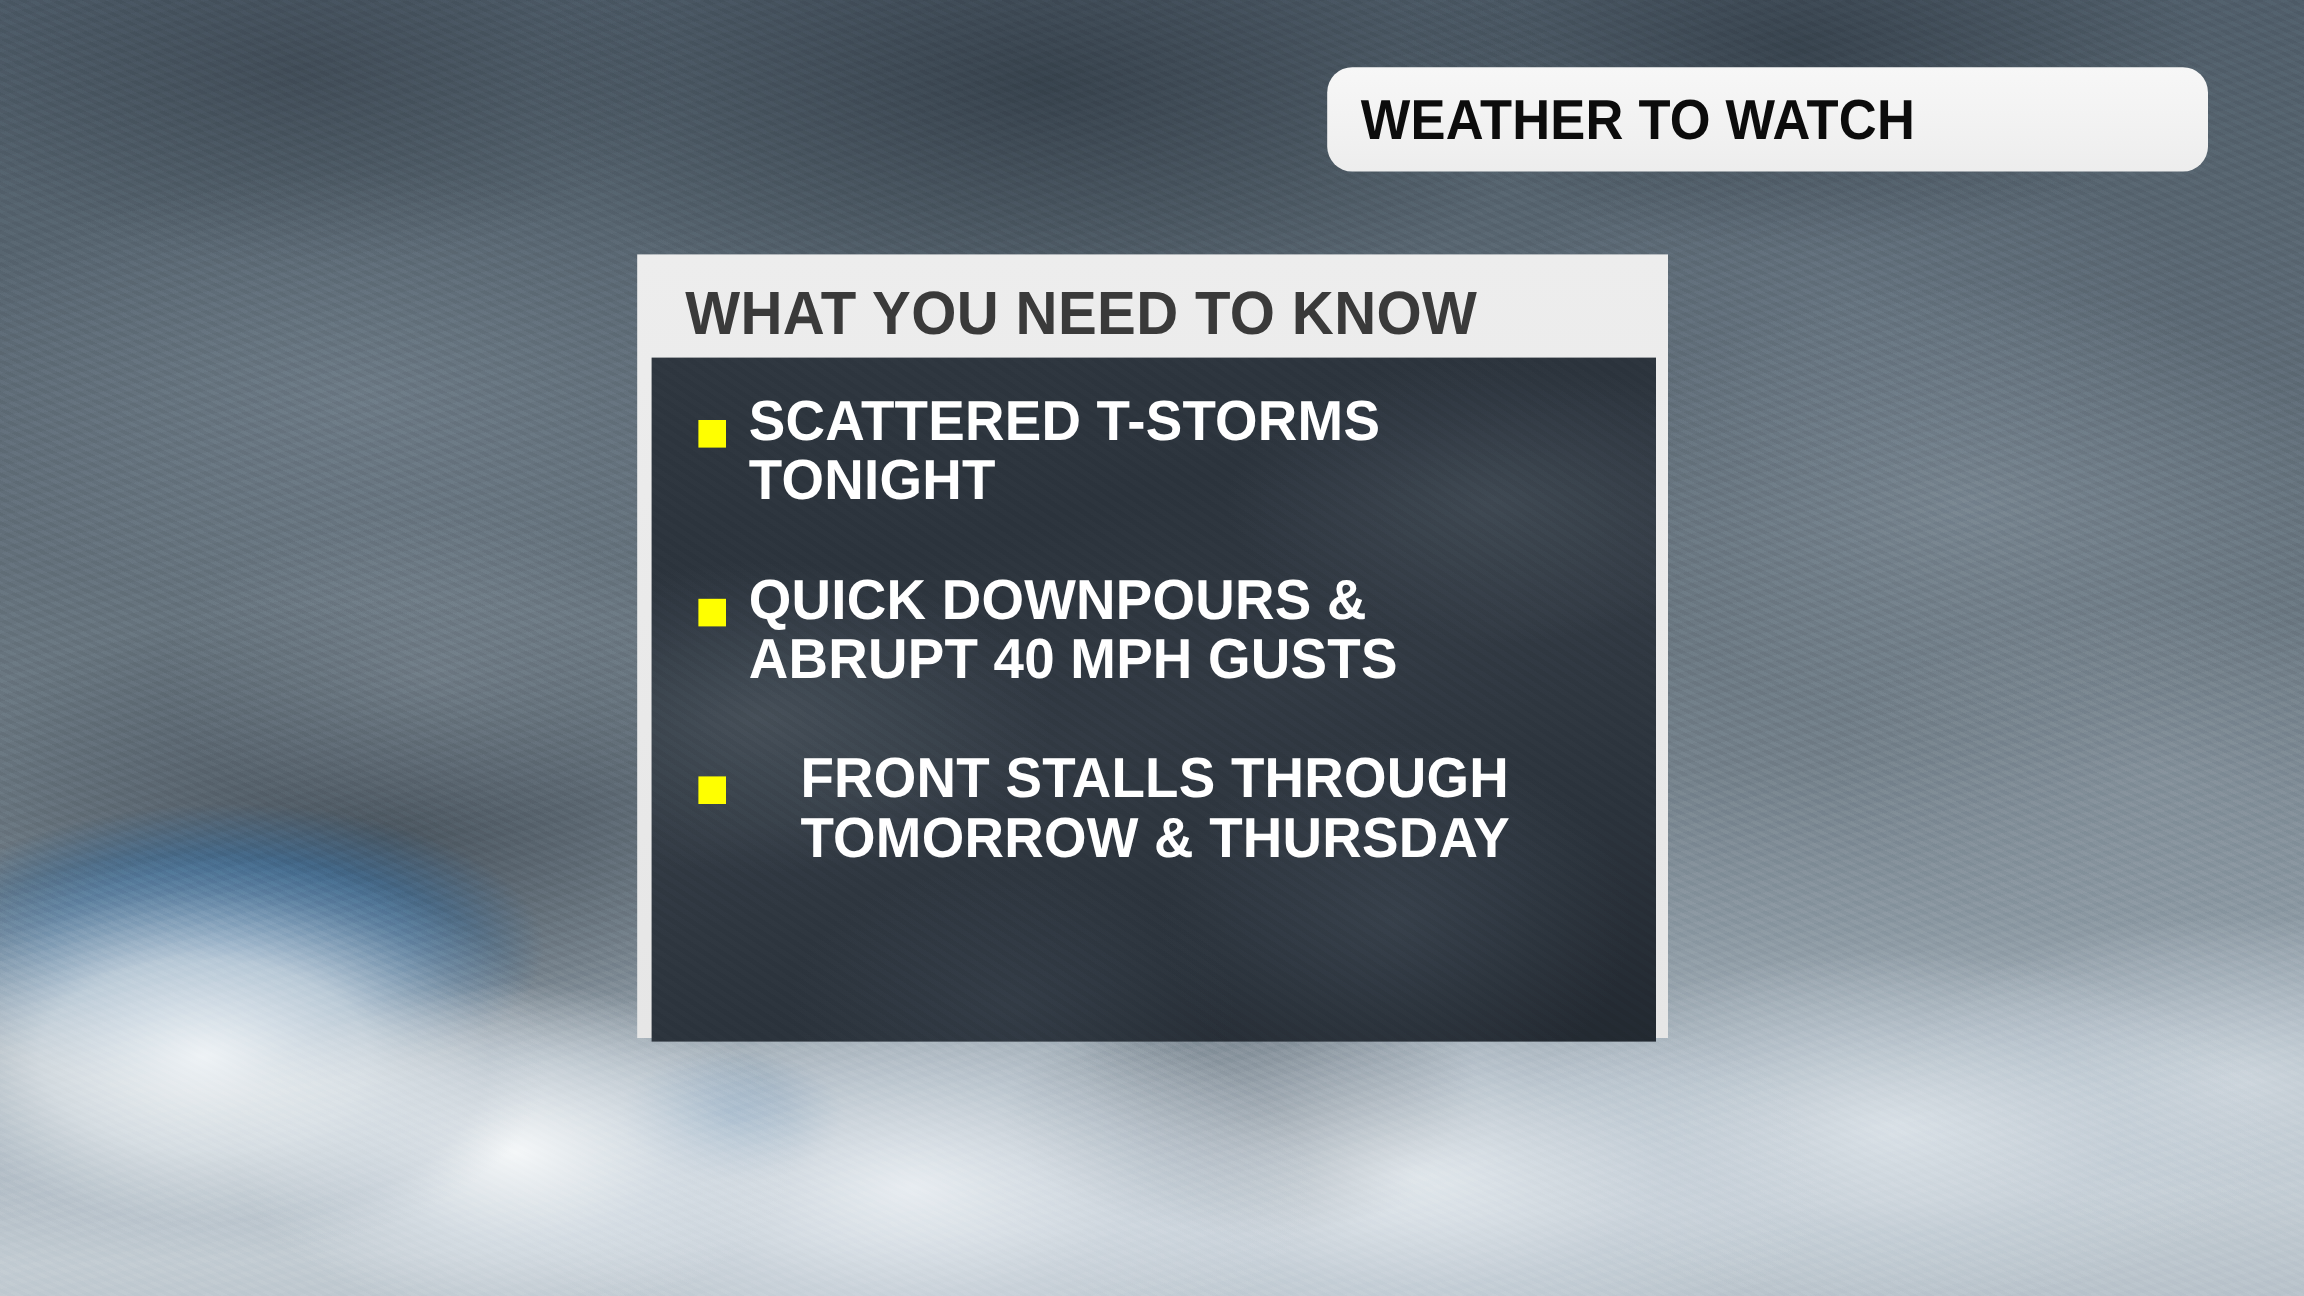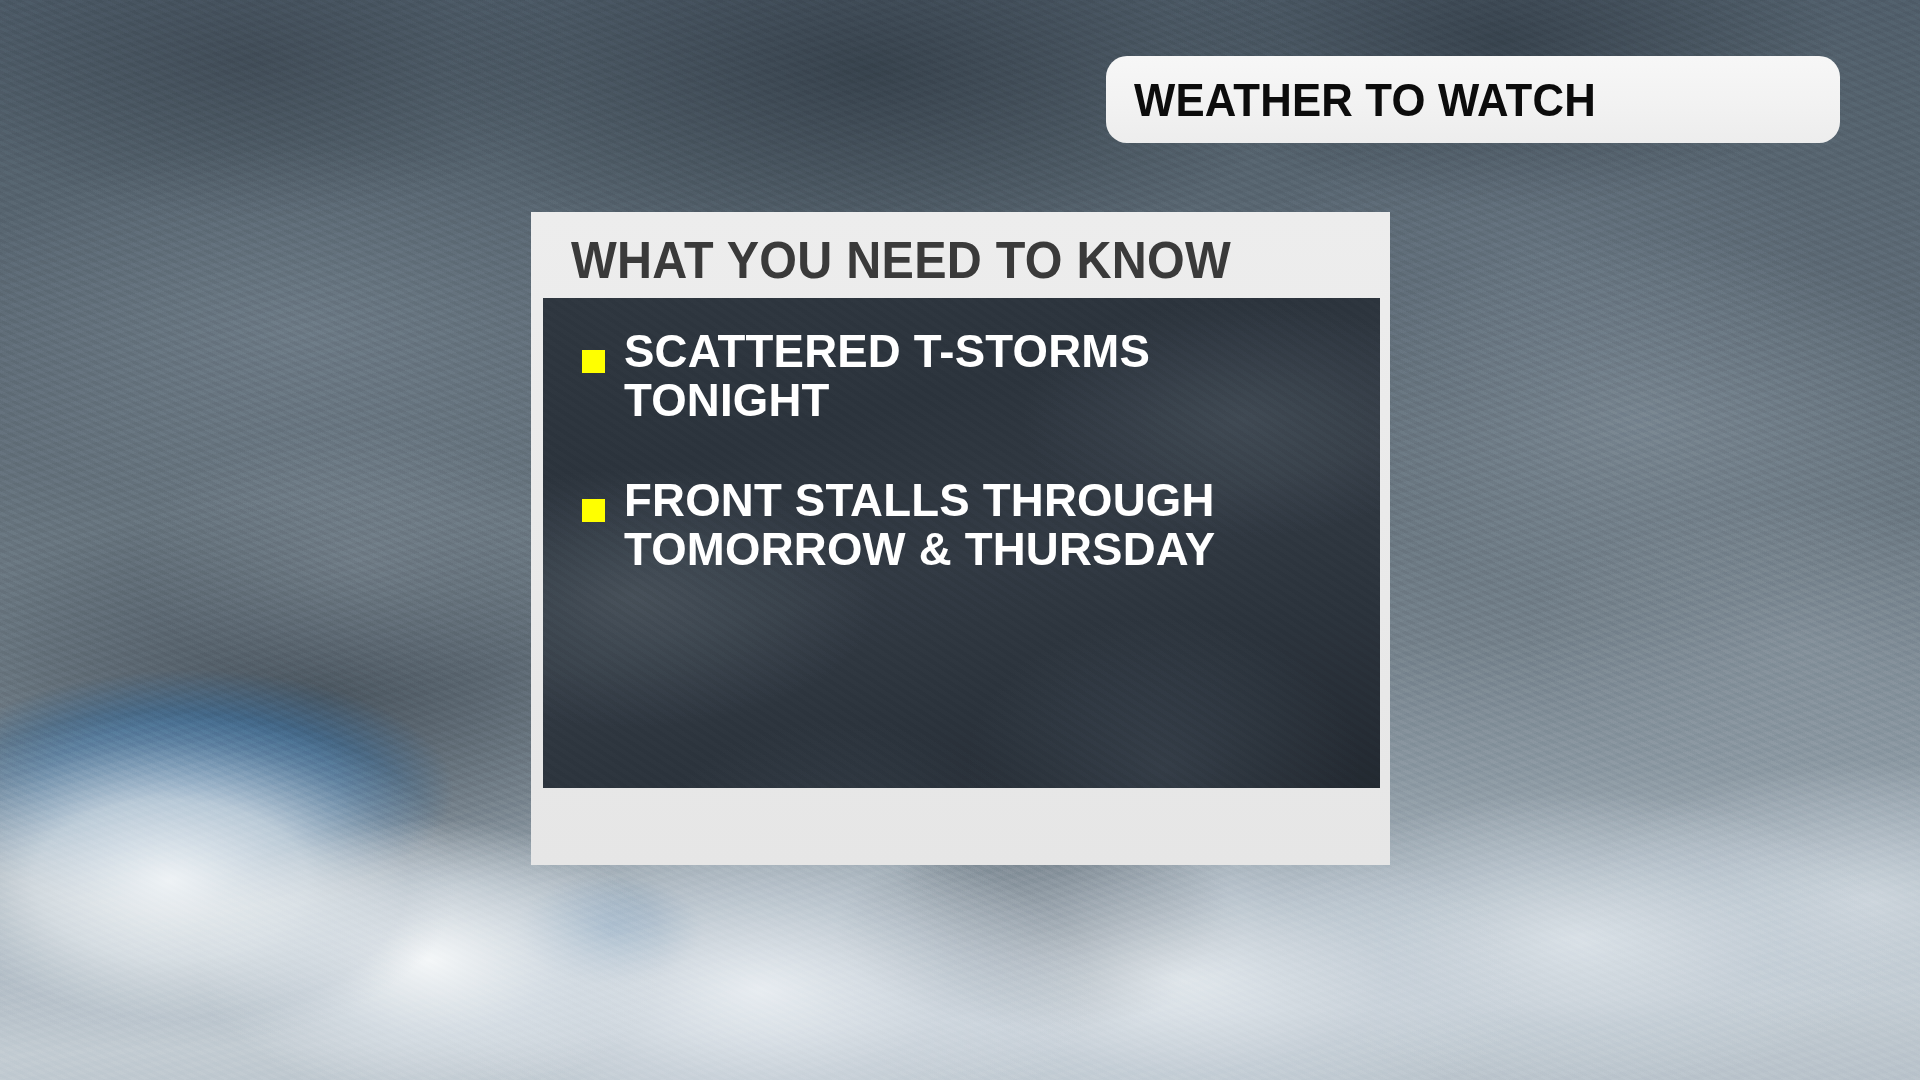--- a/index.html
+++ b/index.html
@@ -95,21 +95,21 @@
     letter-spacing:0.3px;
     transform:scaleX(0.95);
     transform-origin:left center;
     white-space:nowrap;
   }
 
   
   .know-panel{
     position:absolute;
     left:12px; top:86px;
-    width:837px; height:490px;
+    width:837px; height:570px;
     background:
       radial-gradient(ellipse 340px 180px at 90px 300px, rgba(132,145,156,0.26) 0%, rgba(132,145,156,0) 72%),
       radial-gradient(ellipse 300px 160px at 700px 120px, rgba(120,133,146,0.22) 0%, rgba(120,133,146,0) 74%),
       radial-gradient(ellipse 260px 200px at 620px 470px, rgba(110,124,138,0.20) 0%, rgba(110,124,138,0) 76%),
       radial-gradient(ellipse 240px 150px at 300px 540px, rgba(100,113,126,0.16) 0%, rgba(100,113,126,0) 78%),
       linear-gradient(165deg,#2f3740 0%,#2c343d 28%,#323a43 52%,#2a323b 78%,#222931 100%);
     overflow:hidden;
   }
   .panel-grain{
     position:absolute; inset:0;
@@ -122,21 +122,21 @@
     position:absolute;
     left:39px; top:28px;
     width:770px;
     list-style:none;
   }
   .bullet-row{
     display:flex;
     align-items:flex-start;
     margin-bottom:50px;
   }
-  .bullet-row:last-child{ margin-bottom:0; }
+  .bullet-row:last-child{ margin-bottom:0;gap:43px; }
 
   .bullet-square{
     width:23px; height:23px;
     background:#ffff00;
     flex:0 0 23px;
     margin-top:24px;
     margin-right:19px;
   }
   .bullet-text{
     font-size:47px;
@@ -166,20 +166,24 @@
   <div class="know-panel">
     <div class="panel-grain"></div>
 
     <ul class="bullet-list">
 
       <li class="bullet-row">
         <span class="bullet-square"></span>
         <span class="bullet-text">SCATTERED T-STORMS TONIGHT</span>
       </li>
 
+      <li class="bullet-row">
+        <span class="bullet-square"></span>
+        <span class="bullet-text">QUICK DOWNPOURS &amp; ABRUPT 40 MPH GUSTS</span>
+      </li>
 
       <li class="bullet-row">
         <span class="bullet-square"></span>
         <span class="bullet-text">FRONT STALLS THROUGH TOMORROW &amp; THURSDAY</span>
       </li>
 
     </ul>
   </div>
 </div>
 

